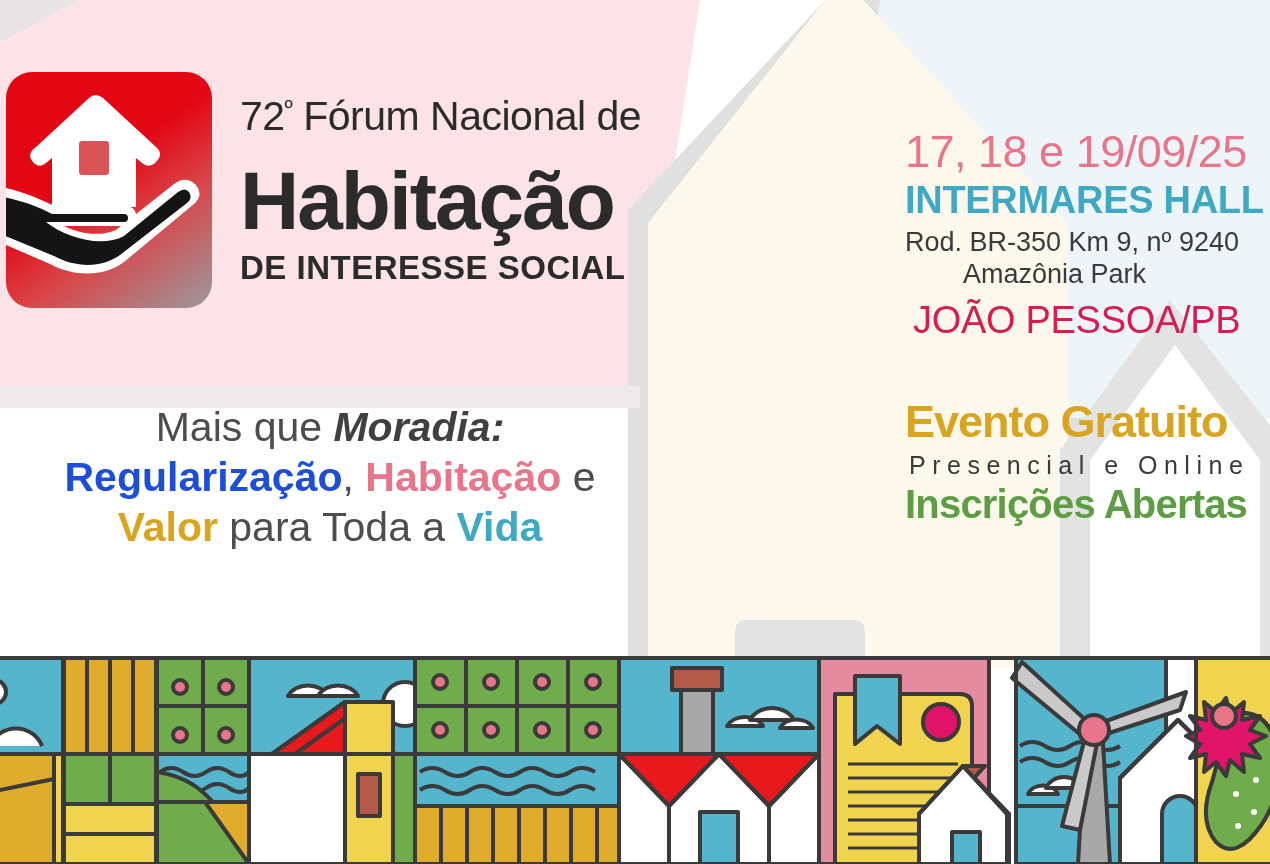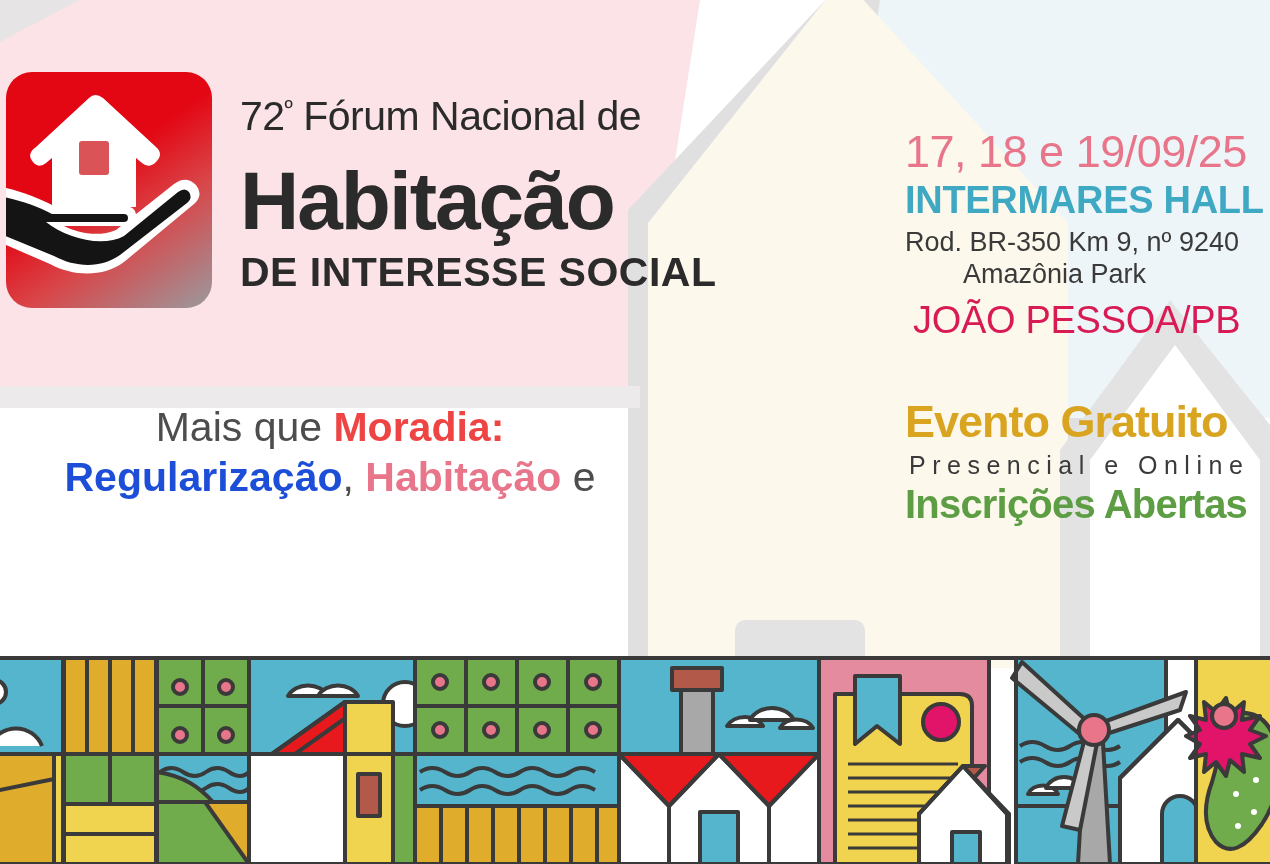--- a/index.html
+++ b/index.html
@@ -79,31 +79,31 @@
   .t-line1{
     font-size:41px;color:#2b2b2b;letter-spacing:-0.5px;line-height:1;
     font-weight:400;white-space:nowrap;
   }
   .t-line1 sup{font-size:0.55em;vertical-align:super;}
   .t-line2{
     font-size:82px;font-weight:bold;color:#2b2b2b;letter-spacing:-2px;
     line-height:0.98;margin-top:24px;white-space:nowrap;
   }
   .t-line3{
-    font-size:41px;font-weight:bold;color:#2b2b2b;letter-spacing:0.5px;
+    font-size:33px;font-weight:bold;color:#2b2b2b;letter-spacing:0.5px;
     margin-top:8px;white-space:nowrap;
   }
 
   
   .slogan{
     position:absolute;left:0px;top:402px;width:660px;text-align:center;
     font-size:41px;font-weight:bold;line-height:1.22;color:#4d4d4d;
   }
   .slogan .lt{font-weight:400;color:#4d4d4d;text-align:center;}
-  .c-red{color:#ef4444;}
+  .c-red{color:#404040;font-style:italic;}
   .c-green{color:#1d4ed8;}
   .c-rose{color:#e8758a;}
   .c-gold{color:#d9a521;}
   .c-teal{color:#3fa9c4;}
 
   
   .rightinfo{
     position:absolute;left:905px;top:128px;width:430px;text-align:center;
     white-space:nowrap;
   }
@@ -194,20 +194,23 @@
     <div class="t-line3">DE INTERESSE SOCIAL</div>
   </div>
 
   <div class="slogan">
     <div>
       <span class="lt">Mais que </span><span class="c-red">Moradia:</span>
     </div>
     <div>
       <span class="c-green">Regularização</span><span class="lt">, </span><span class="c-rose">Habitação</span><span class="lt"> e</span>
     </div>
+    <div>
+      <span class="c-gold">Valor</span><span class="lt"> para Toda a </span><span class="c-teal">Vida</span>
+    </div>
   </div>
 
   <div class="rightinfo">
     <div class="r-date">17, 18 e 19/09/25</div>
     <div class="r-venue">INTERMARES HALL</div>
     <div class="r-addr">
       <span>Rod. BR-350 Km 9, nº 9240</span>
       <span class="l2">Amazônia Park</span>
     </div>
     <div class="r-city">JOÃO PESSOA/PB</div>

